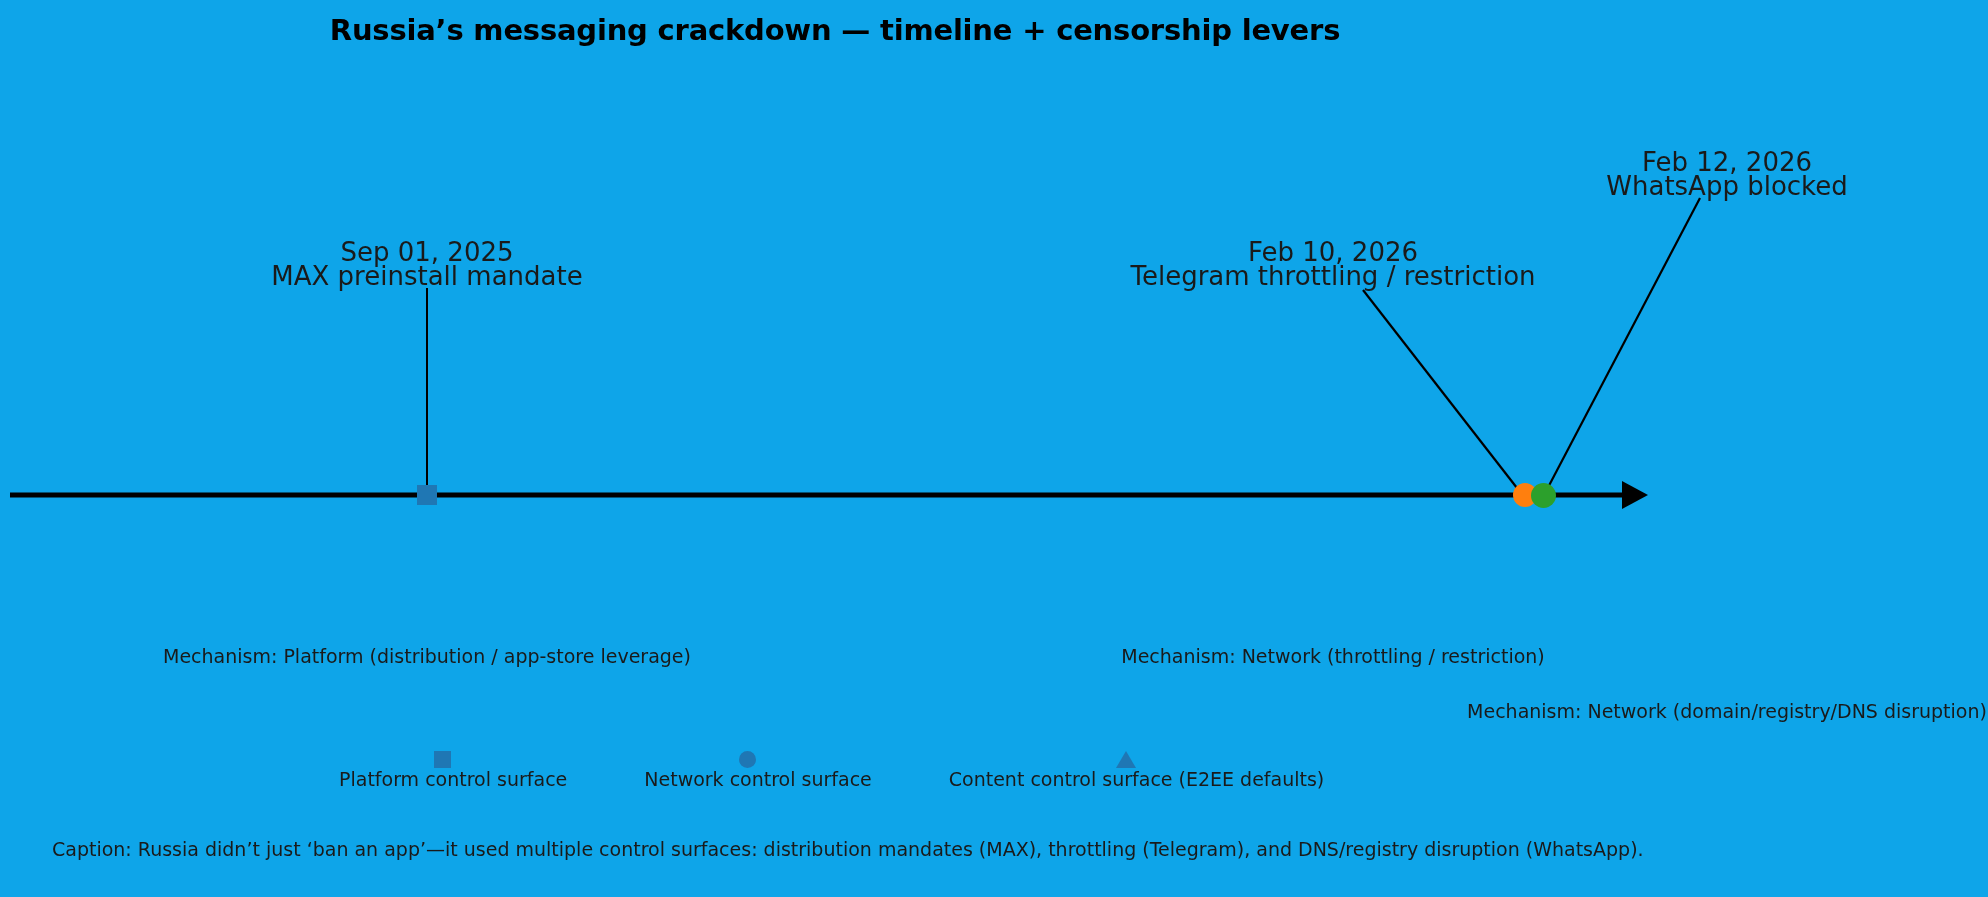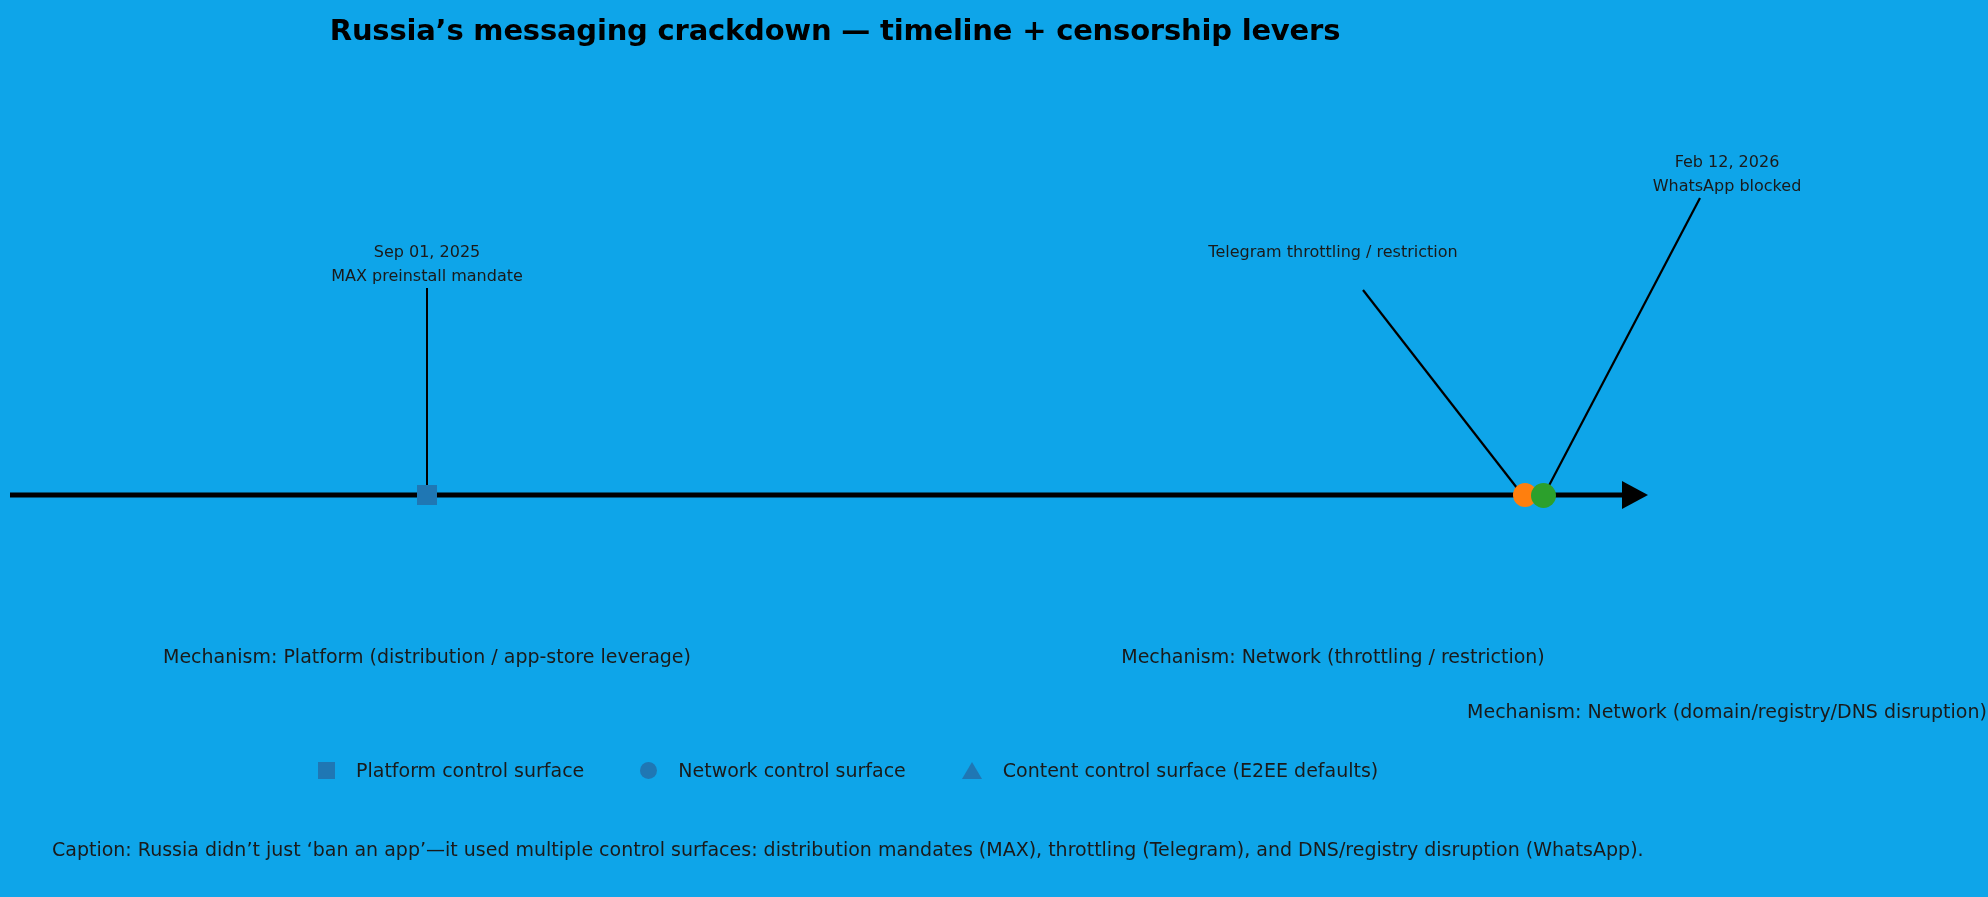--- a/index.html
+++ b/index.html
@@ -22,21 +22,21 @@
     width: 1670px;
     text-align: center;
     font-size: 29px;
     font-weight: bold;
     color: #000000;
     font-family: "DejaVu Sans", sans-serif;
     letter-spacing: -0.2px;
   }
   .annot {
     position: absolute;
-    font-size: 16px;
+    font-size: 26px;
     color: #1a1a1a;
     line-height: 24px;
     text-align: center;
     white-space: nowrap;
     transform: translateX(-50%);
   }
   .annot .l1 { display: block; }
   .annot .l2 { display: block; }
 
   .mech {
@@ -60,20 +60,21 @@
     top: 755px;
     height: 30px;
     display: flex;
     align-items: center;
     gap: 0px;
   }
   .leg-item {
     display: flex;
     align-items: center;
     margin-right: 56px;
+    flex-direction: column;
   }
   .leg-item:last-child { margin-right: 16px; }
   .leg-label {
     font-size: 19px;
     color: #1a1a1a;
     margin-left: 21px;
     white-space: nowrap;
   }
   .sw-square {
     width: 17px;
@@ -121,20 +122,21 @@
 
     <line x1="1700" y1="198" x2="1543" y2="497" stroke="#000000" stroke-width="2.2"></line>
   </svg>
 
   <div class="annot" style="left:427px; top:240px;text-align:center;">
     <span class="l1">Sep 01, 2025</span>
     <span class="l2">MAX preinstall mandate</span>
   </div>
 
   <div class="annot" style="left:1333px; top:240px;">
+    <span class="l1">Feb 10, 2026</span>
     <span class="l2">Telegram throttling / restriction</span>
   </div>
 
   <div class="annot" style="left:1727px; top:150px;">
     <span class="l1">Feb 12, 2026</span>
     <span class="l2">WhatsApp blocked</span>
   </div>
 
   <div style="position:absolute; left:427px; top:495px; width:20px; height:20px;
               margin-left:-10px; margin-top:-10px; background:#1f77b4;"></div>

